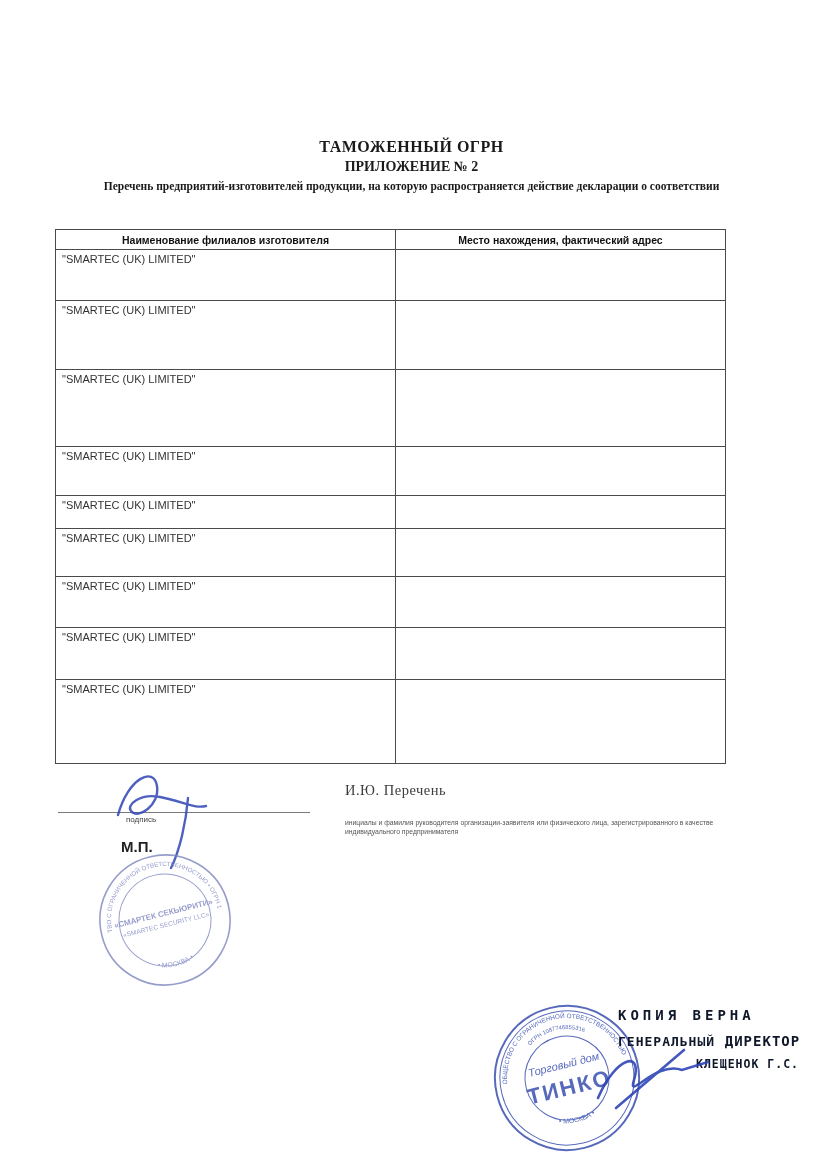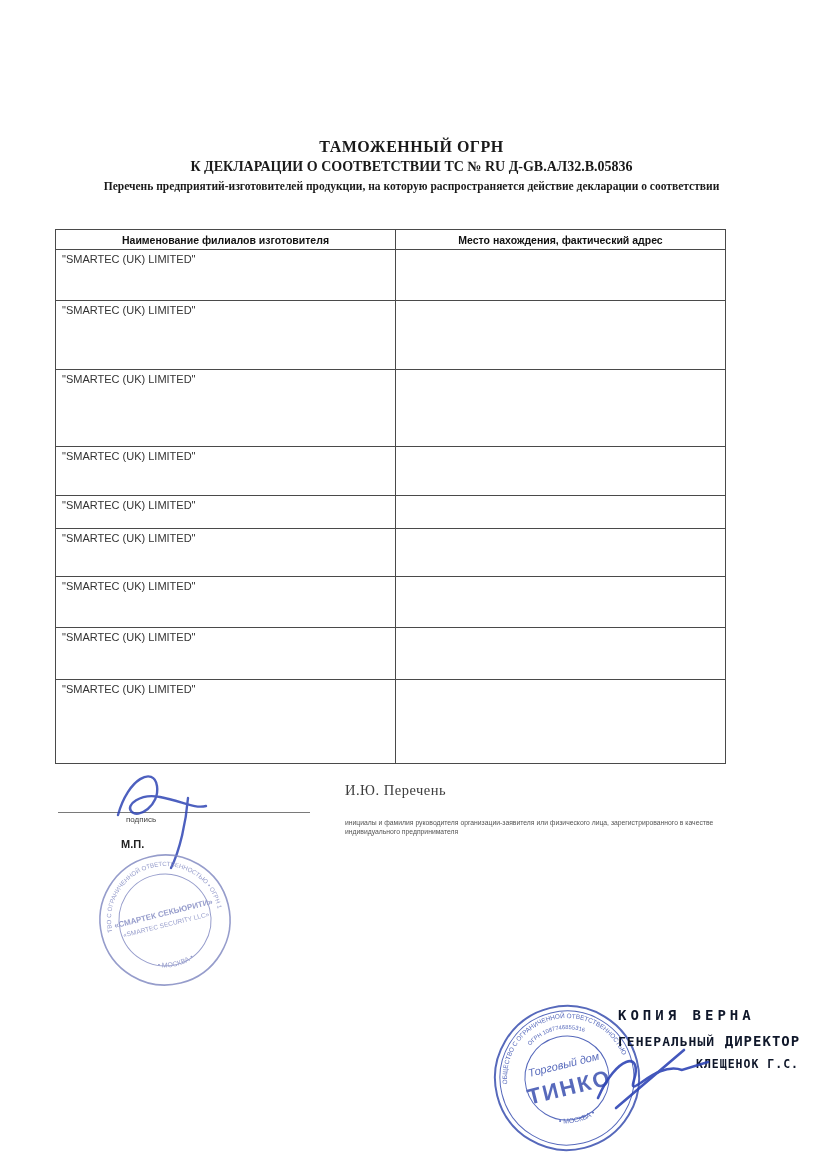--- a/index.html
+++ b/index.html
@@ -35,21 +35,21 @@
   }
   table.decl td{font-size:11px;color:#333;}
   tr.rh1 td{height:44px} tr.rh2 td{height:62px} tr.rh3 td{height:70px}
   tr.rh4 td{height:42px} tr.rh5 td{height:26px} tr.rh6 td{height:41px}
   tr.rh7 td{height:44px} tr.rh8 td{height:45px} tr.rh9 td{height:77px}
   
   .sig-rule{position:absolute;left:58px;top:812px;width:252px;border-top:1px solid #7a7a7a;}
   .sig-caption{position:absolute;left:126px;top:815px;font-size:8px;color:#444;font-family:"Liberation Sans", sans-serif;}
   .sig-name{position:absolute;left:345px;top:782px;font-size:14.5px;color:#3d3d3d;letter-spacing:.5px;}
   .sig-note{position:absolute;left:345px;top:818px;width:372px;font-size:6.8px;line-height:1.35;color:#555;font-family:"Liberation Sans", sans-serif;}
-  .seal-mark{position:absolute;left:121px;top:838px;font-size:11px;font-weight:bold;color:#222;font-family:"Liberation Sans", sans-serif;}
+  .seal-mark{position:absolute;left:121px;top:838px;font-size:15px;font-weight:bold;color:#222;font-family:"Liberation Sans", sans-serif;}
   
   .ink{position:absolute;pointer-events:none;}
   .round-stamp{left:90px;top:845px;transform:rotate(-14deg);opacity:.8;}
   .tinko-stamp{left:487px;top:998px;transform:rotate(-14deg);opacity:.85;}
   .copy-stamp{
     position:absolute;left:618px;top:1008px;width:195px;
     font-family:"DejaVu Sans Mono", monospace;font-weight:bold;
     color:#0f172a;line-height:1;
   }
   .copy-l1{font-size:14px;letter-spacing:4px;}
@@ -59,21 +59,21 @@
   .copy-l3{margin-top:10px;margin-left:78px;font-size:11.5px;letter-spacing:1px;}
   svg text{font-family:"Liberation Sans", sans-serif;}
 </style>
 </head>
 <body>
 
 <div class="page">
 
   <div class="titles">
     <div class="t1">ТАМОЖЕННЫЙ ОГРН</div>
-    <div class="t3">К ДЕКЛАРАЦИИ О СООТВЕТСТВИИ ТС № RU Д-GB.АЛ32.В.05836</div>
+    <div class="t2">ПРИЛОЖЕНИЕ № 2</div>
     <div class="subtitle">Перечень предприятий-изготовителей продукции, на которую распространяется действие декларации о соответствии</div>
   </div>
 
   <table class="decl">
     <colgroup>
         <col style="width:340px">
         <col style="width:330px">
       </colgroup>
     <thead>
       <tr>

